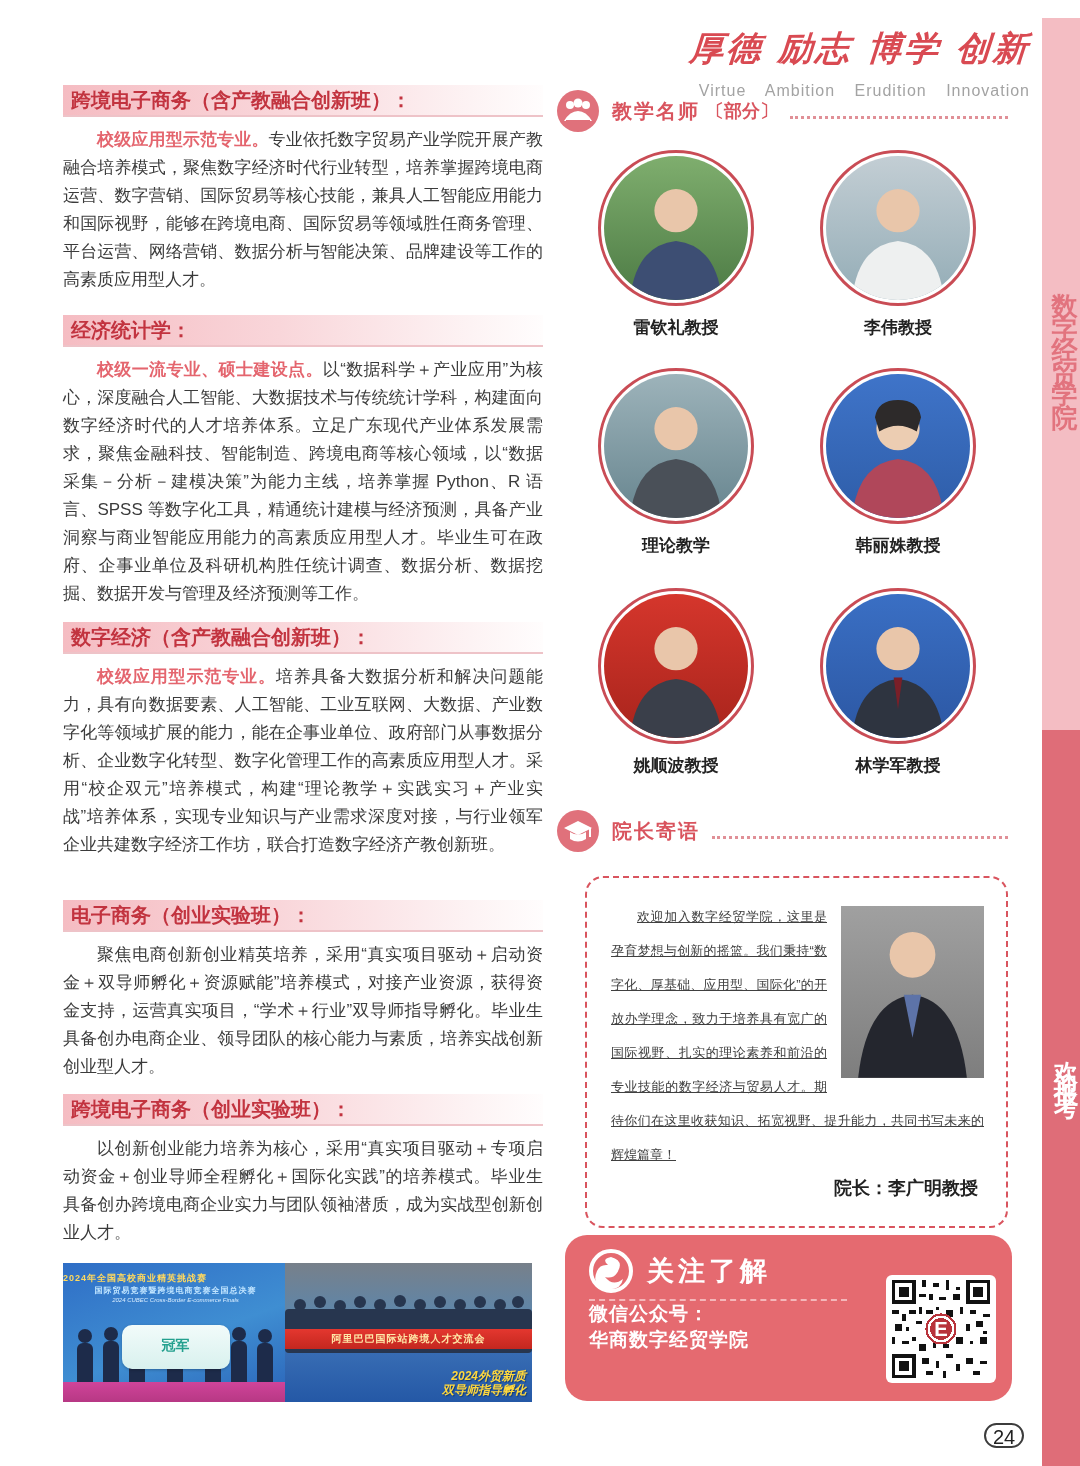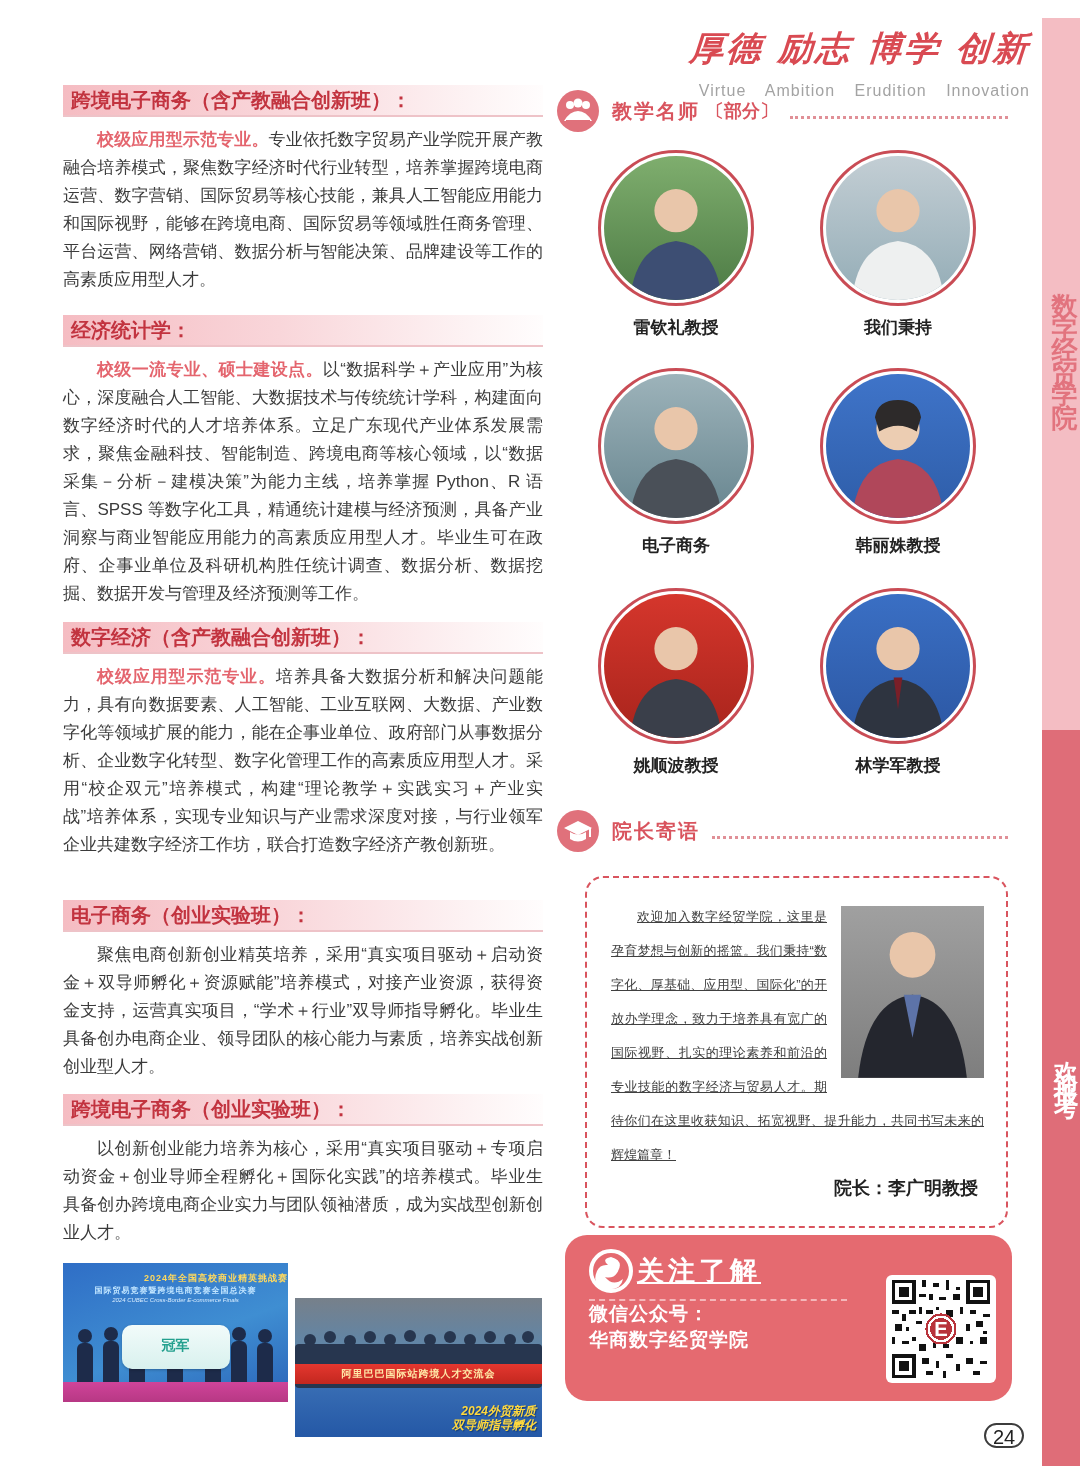--- a/index.html
+++ b/index.html
@@ -45,35 +45,35 @@
   .dean-box{left:585px;top:876px;width:423px;height:352px;border:2px dashed #d9545e;border-radius:18px;box-sizing:border-box;
     padding:22px 22px 16px 24px;}
   .dean-photo{float:right;width:143px;height:172px;margin:6px 0 8px 14px;background:linear-gradient(#a0a0a0,#7e7e7e);position:relative;overflow:hidden;}
   .dean-photo svg{position:absolute;left:0;top:0;width:100%;height:100%;}
   .dean-msg{font-size:13px;line-height:34px;color:#404040;text-align:justify;text-indent:2em;text-decoration:underline;}
   .dean-sign{margin-top:4px;text-align:right;font-size:18px;font-weight:bold;color:#222222;padding-right:6px;}
 
   
   .follow-box{left:565px;top:1235px;width:447px;height:166px;background:#e56a70;border-radius:22px;box-sizing:border-box;padding:14px 18px 14px 24px;}
   .follow-head{display:flex;align-items:center;width:270px;}
-  .follow-title{font-size:27px;font-weight:bold;color:#ffffff;margin-left:4px;letter-spacing:4px;white-space:nowrap;text-decoration:underline;}
+  .follow-title{font-size:27px;font-weight:bold;color:#ffffff;margin-left:14px;letter-spacing:4px;white-space:nowrap;}
   .follow-dash{width:258px;border-bottom:2px dashed #f4b7ba;margin-top:6px;}
   .follow-line{font-size:19px;font-weight:bold;color:#ffffff;letter-spacing:1px;}
   .qr{position:absolute;right:16px;top:40px;width:110px;height:108px;background:#ffffff;border-radius:6px;padding:5px;box-sizing:border-box;}
 
   
   .ph1{left:63px;top:1263px;width:225px;height:139px;background:linear-gradient(160deg,#2f6ec6 0%,#3f8ed2 55%,#2a63b8 100%);overflow:hidden;}
-  .ph1-l1{position:absolute;top:9px;width:100%;text-align:right;font-size:9px;font-weight:bold;color:#ffd95e;letter-spacing:1px;}
+  .ph1-l1{position:absolute;top:9px;width:100%;text-align:left;font-size:9px;font-weight:bold;color:#ffd95e;letter-spacing:1px;}
   .ph1-l2{position:absolute;top:22px;width:100%;text-align:center;font-size:8px;font-weight:bold;color:#bfe4ff;letter-spacing:1px;}
   .ph1-l3{position:absolute;top:34px;width:100%;text-align:center;font-size:6px;color:#d7ecff;font-style:italic;}
   .ph1-banner{position:absolute;left:50%;top:62px;transform:translateX(-50%);width:108px;height:44px;background:linear-gradient(#f2fbfa,#d8f1ee);
     border-radius:10px;text-align:center;line-height:40px;font-size:14px;font-weight:bold;color:#23a08e;box-shadow:0 1px 3px rgba(0,0,0,.25);}
   .ph1-floor{position:absolute;left:0;bottom:0;width:100%;height:20px;background:linear-gradient(#d0449a,#b73884);}
   .ph-people{position:absolute;left:0;bottom:14px;width:100%;height:70px;}
-  .ph2{left:295px;top:1263px;width:247px;height:139px;background:linear-gradient(#77808a 0%,#5d86ab 38%,#3a6fb5 60%,#2458a6 100%);overflow:hidden;margin-top:35px;}
+  .ph2{left:285px;top:1263px;width:247px;height:139px;background:linear-gradient(#77808a 0%,#5d86ab 38%,#3a6fb5 60%,#2458a6 100%);overflow:hidden;}
   .ph2-banner{position:absolute;left:0;top:66px;width:100%;height:20px;background:linear-gradient(#e4372f,#c3271f);
     text-align:center;line-height:20px;font-size:10px;font-weight:bold;color:#ffe9a8;letter-spacing:1px;}
   .ph2-cap{position:absolute;right:6px;bottom:5px;text-align:right;font-size:12px;line-height:14px;font-weight:bold;font-style:italic;
     color:#ffd83d;text-shadow:1px 1px 1px #123a78;}
   .ph2-people{position:absolute;left:0;top:30px;width:100%;height:60px;}
 
   
   .pagenum{left:984px;top:1423px;width:40px;height:25px;border:2px solid #3c3c3c;border-radius:13px;text-align:center;
     line-height:24px;font-size:20px;color:#222222;box-sizing:border-box;background:#fff;}
 </style>
@@ -142,32 +142,32 @@
   </div>
   <div class="abs prof" style="left:820px;top:150px">
     <div class="pcircle">
         <div class="pphoto" style="background:linear-gradient(#c3ced4,#93acb6)">
       <svg viewBox="0 0 100 100">
             <circle cx="50" cy="38" r="15" fill="#e9c6aa"></circle>
             <path d="M18 100 Q22 62 50 59 Q78 62 82 100 Z" fill="#eef0f0"></path>
           </svg>
         </div>
       </div>
-    <div class="pname">我们秉持</div>
+    <div class="pname">李伟教授</div>
   </div>
   <div class="abs prof" style="left:598px;top:368px">
     <div class="pcircle">
         <div class="pphoto" style="background:linear-gradient(#9db3ba,#67858f)">
       <svg viewBox="0 0 100 100">
             <circle cx="50" cy="38" r="15" fill="#e9c6aa"></circle>
             <path d="M18 100 Q22 62 50 59 Q78 62 82 100 Z" fill="#4a5058"></path>
           </svg>
         </div>
       </div>
-    <div class="pname">电子商务</div>
+    <div class="pname">理论教学</div>
   </div>
   <div class="abs prof" style="left:820px;top:368px">
     <div class="pcircle">
         <div class="pphoto" style="background:linear-gradient(#3f74c9,#2e5da8)">
       <svg viewBox="0 0 100 100">
             <circle cx="50" cy="38" r="15" fill="#eccdb2"></circle>
             <path d="M34 30 q2 -12 16 -12 q14 0 16 12 l-3 10 q-13 -8 -26 0 Z" fill="#2d2a2a"></path>
             <path d="M18 100 Q22 62 50 59 Q78 62 82 100 Z" fill="#b0475a"></path>
           </svg>
         </div>

